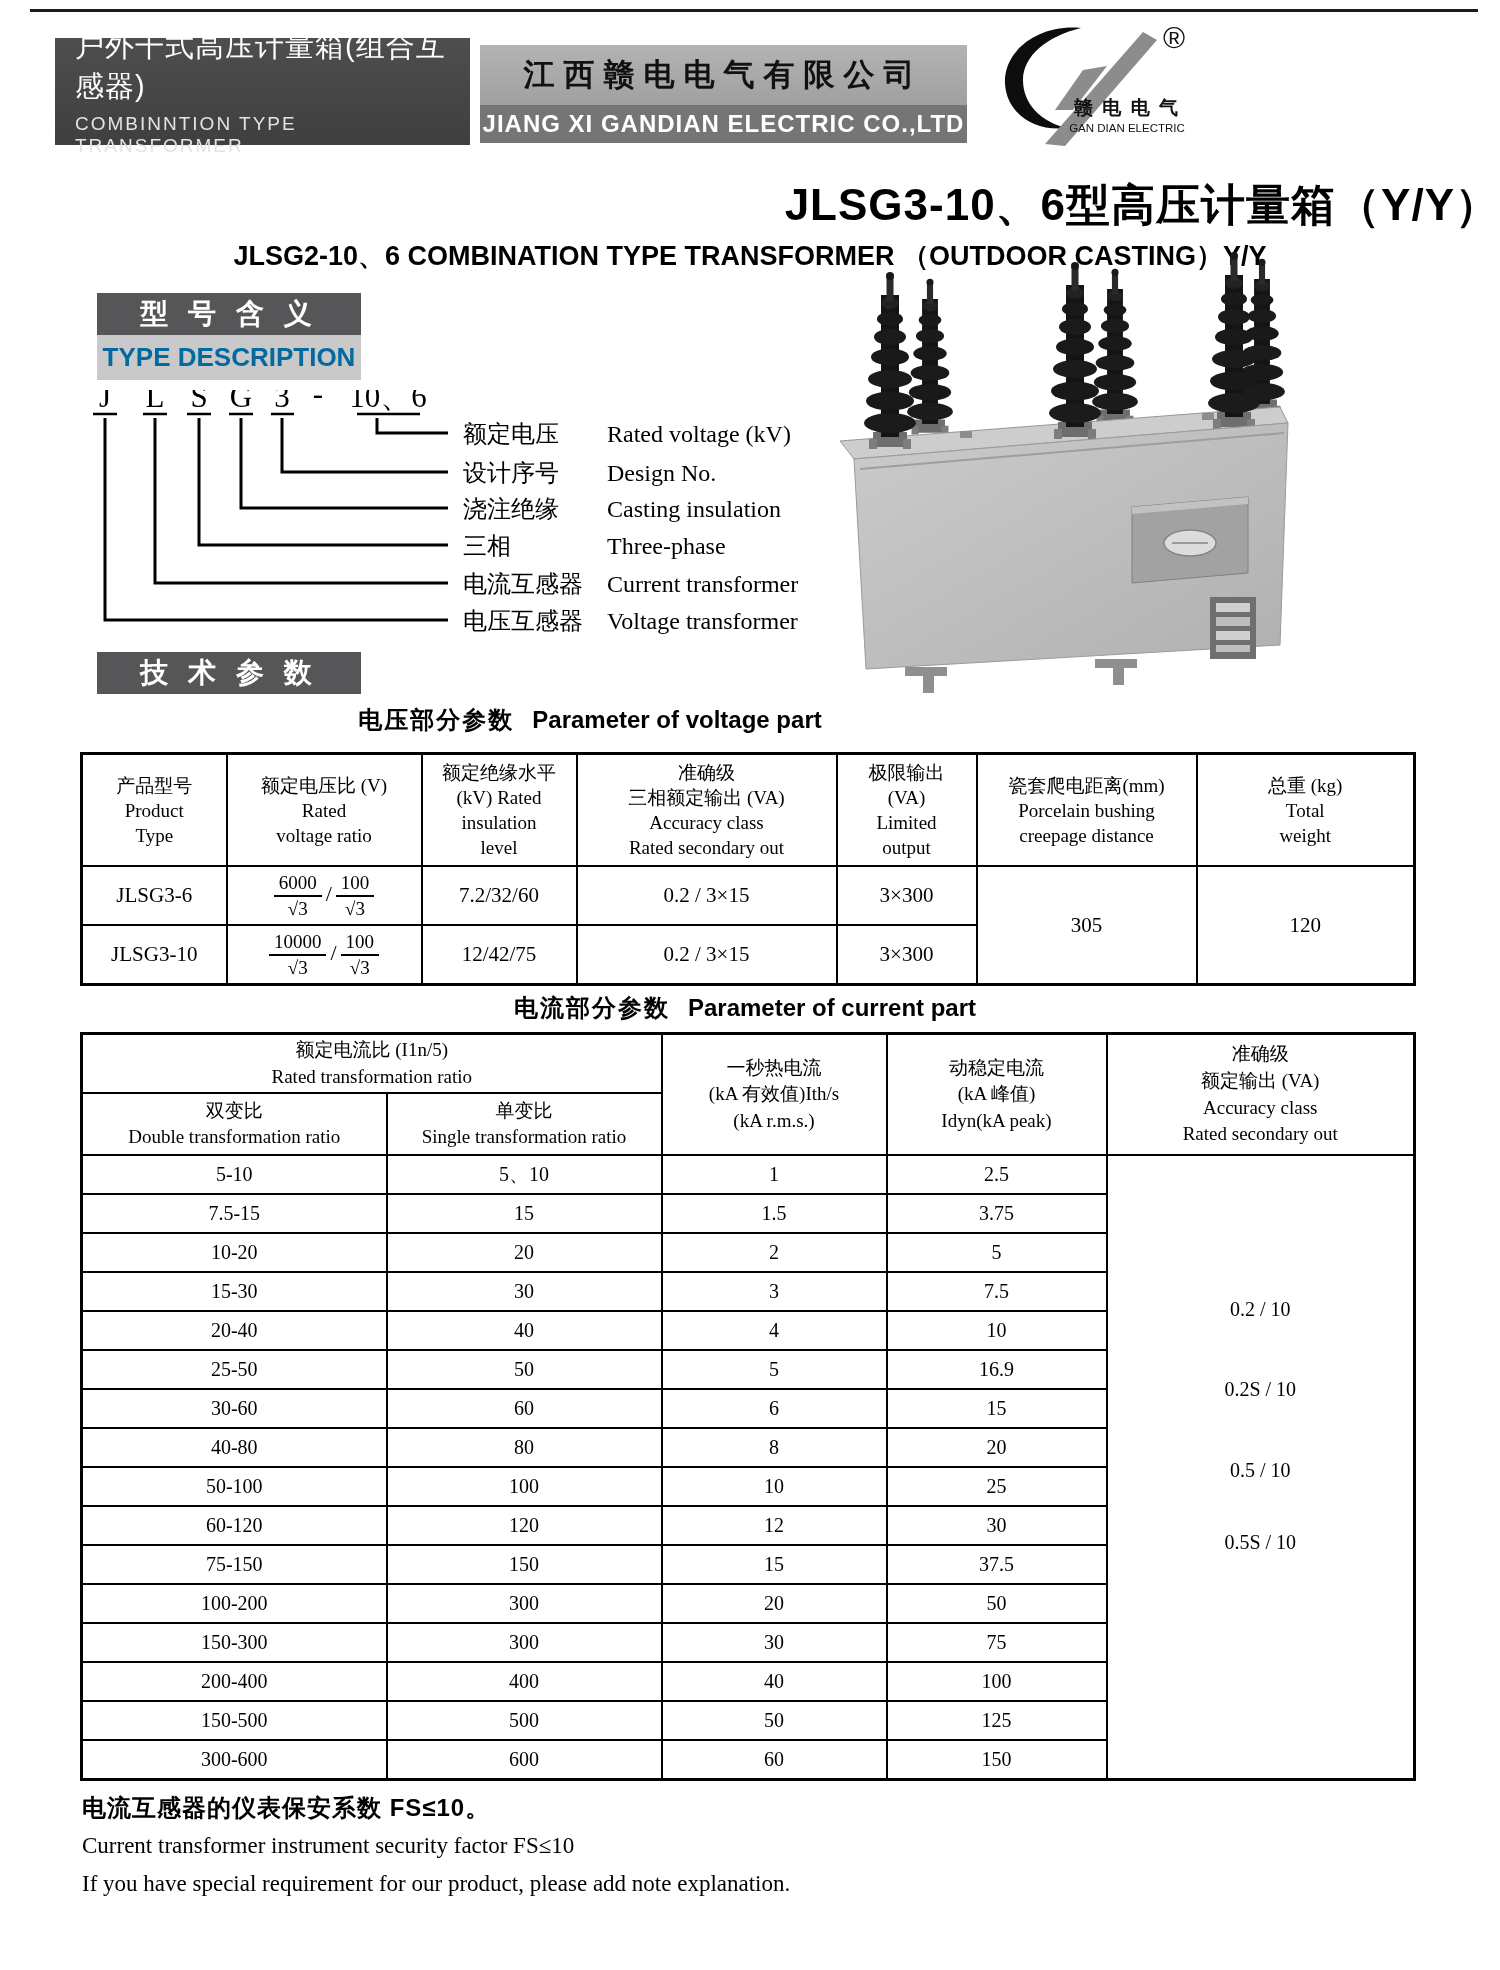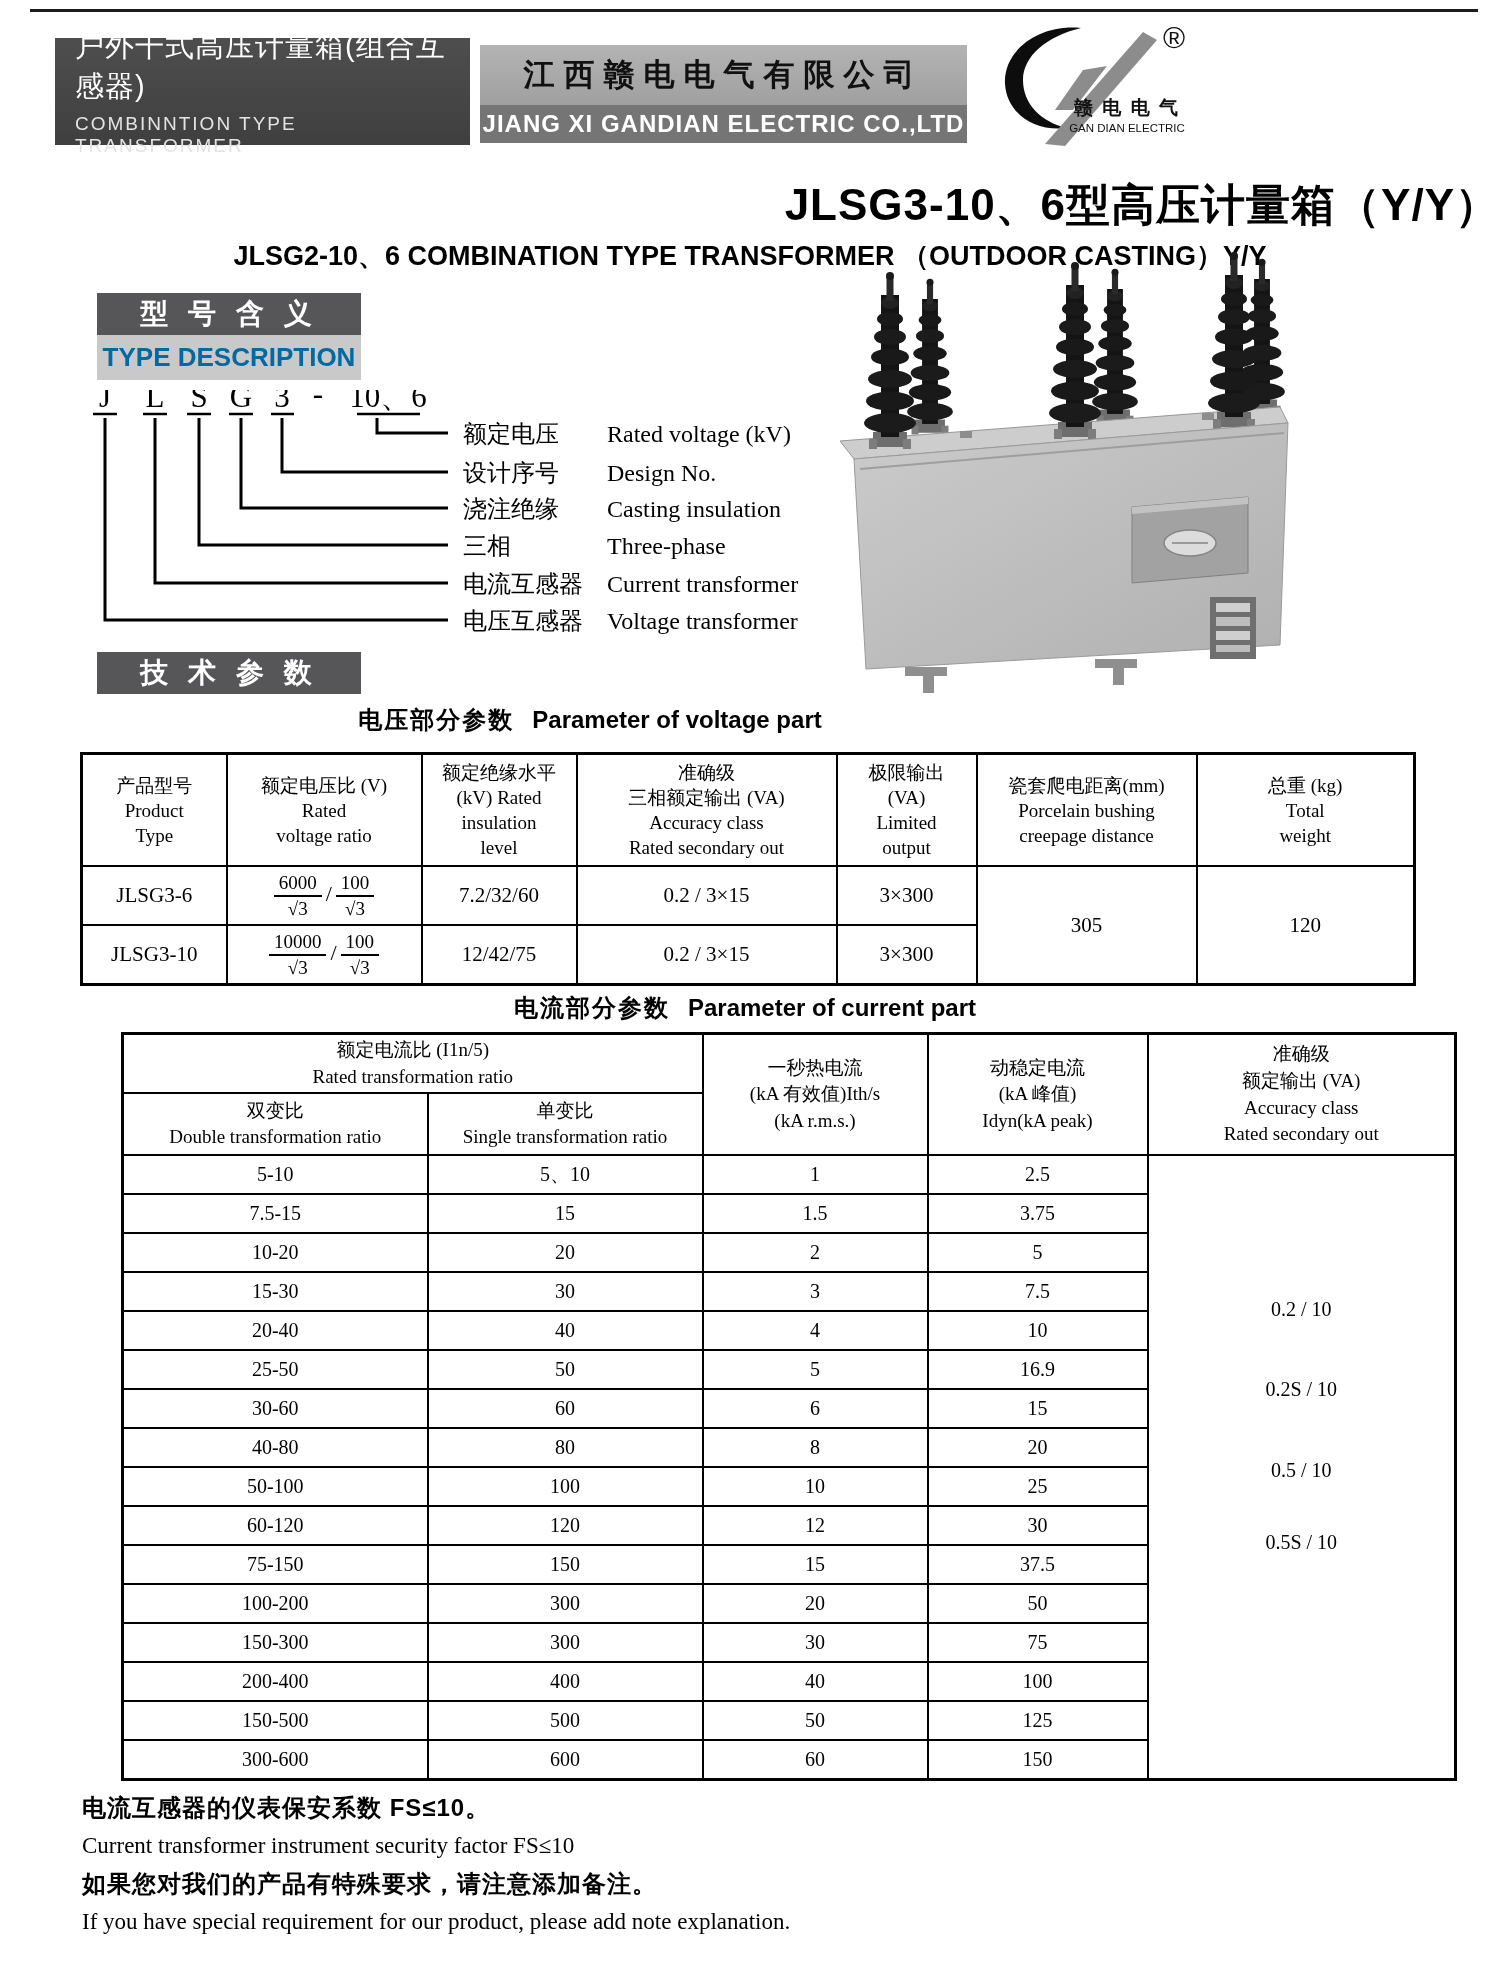--- a/index.html
+++ b/index.html
@@ -63,21 +63,21 @@
   th{font-weight:normal;white-space:pre-line;}
 
   .vtable{top:752px;}
   .vtable th{font-size:19px;line-height:1.32;padding:5px 2px;height:88px;}
   .vtable td{font-size:21px;height:55px;}
   .frac{display:inline-flex;flex-direction:column;vertical-align:middle;}
   .frac .fn{border-bottom:2px solid #000;padding:0 5px 1px;font-size:19px;line-height:1.15;}
   .frac .fd{padding-top:1px;font-size:19px;line-height:1.15;}
   .ratio-slash{font-size:22px;margin:0 4px;}
 
-  .ctable{top:1032px;margin-left:41px;}
+  .ctable{top:1032px;}
   .ctable thead tr:first-child th{height:50px;font-size:19px;line-height:1.4;padding:2px;}
   .ctable thead tr:last-child th{height:56px;font-size:19px;line-height:1.4;padding:2px;}
   .ctable tbody td{font-size:20px;height:37px;padding:0;}
   .acc-cell{position:relative;}
   .acc-label{position:absolute;left:0;width:100%;text-align:center;font-size:20px;transform:translateY(-50%);}
   .acc-0{top:24.5%;} .acc-1{top:37.5%;} .acc-2{top:50.5%;} .acc-3{top:62%;}
 
   
   .notes{position:absolute;left:82px;top:1789px;width:1100px;}
   .note{height:38px;display:flex;align-items:center;}
@@ -441,17 +441,16 @@
           <td>600</td>
           <td>60</td>
           <td>150</td>
         </tr>
       </tbody>
   </table>
 
   <div class="notes">
     <div class="note note-cn">电流互感器的仪表保安系数  FS≤10。</div>
     <div class="note note-en"> Current transformer instrument security factor  FS≤10</div>
-    <div class="note note-cn">如果您对我们的产品有特殊要求，请注意添加备注。</div>
     <div class="note note-en">If you have special requirement for our product, please add note explanation.</div>
   </div>
 
 </div>
 
 </body></html>

